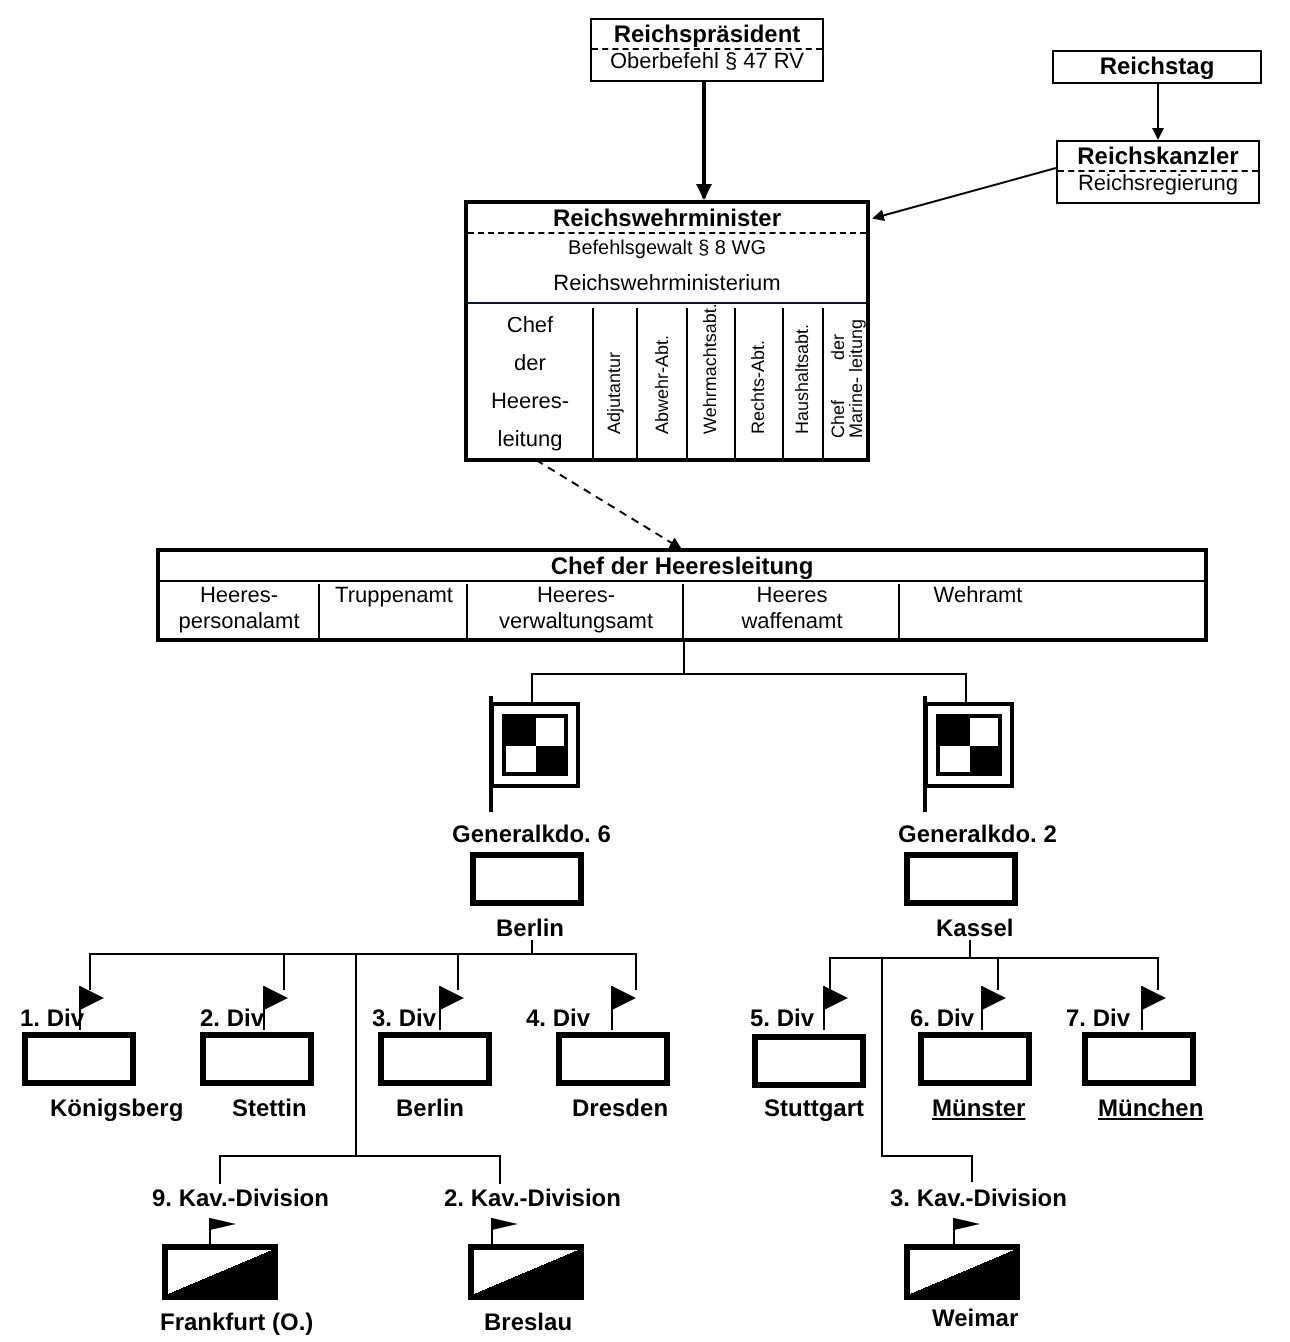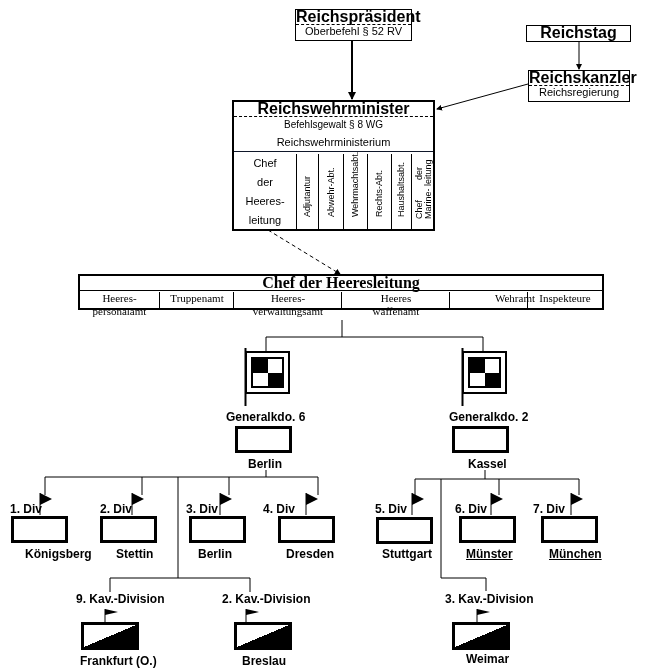--- a/index.html
+++ b/index.html
@@ -2,21 +2,21 @@
 <html><head>
 <meta charset="utf-8">
 <style>
   html,body{margin:0;padding:0;background:#fff;}
   body{width:645px;height:671px;position:relative;overflow:hidden;font-family:"Liberation Sans",sans-serif;color:#000;}
   .abs{position:absolute;}
   svg.lines{position:absolute;left:0;top:0;width:645px;height:671px;}
   .box{position:absolute;border:1px solid #000;background:#fff;box-sizing:border-box;}
   .box2{position:absolute;border:2px solid #000;background:#fff;box-sizing:border-box;}
   .ctr{text-align:center;}
-  .hdr{font-size:16px;font-weight:bold;text-align:center;line-height:14px;}
+  .hdr{font-size:12px;font-weight:bold;text-align:center;line-height:14px;}
   .dashsep{border-bottom:1px dashed #000;}
   .sub{font-size:11px;text-align:center;line-height:13px;}
   .vtext{position:absolute;bottom:2px;left:50%;transform-origin:0 0;font-size:9px;white-space:nowrap;}
   .col{position:absolute;top:0;bottom:0;border-left:1px solid #000;}
   .lbl{position:absolute;font-size:12px;font-weight:bold;white-space:nowrap;}
   .unit{position:absolute;width:57px;height:27px;border:3px solid #000;background:#fff;box-sizing:border-box;}
   .cav{position:absolute;width:58px;height:28px;border:3px solid #000;box-sizing:border-box;background:linear-gradient(to bottom right,#fff 50%,#000 50%);}
   .cell{position:absolute;top:16px;bottom:0;font-size:11px;text-align:center;line-height:13px;border-left:1px solid #000;}
 </style>
 </head>
@@ -53,21 +53,21 @@
 
   <line x1="485" y1="470" x2="485" y2="479" stroke="#000"></line>
   <polyline points="415,495 415,479 579,479 579,495" fill="none" stroke="#000"></polyline>
   <line x1="499" y1="479" x2="499" y2="495" stroke="#000"></line>
 
   <polyline points="441,479 441,578 486,578 486,591" fill="none" stroke="#000"></polyline>
 </svg>
 
 <div class="box" style="left:295px;top:9px;width:117px;height:32px;">
   <div class="hdr dashsep">Reichspräsident</div>
-  <div class="sub">Oberbefehl § 52 RV</div>
+  <div class="sub">Oberbefehl § 47 RV</div>
 </div>
 
 <div class="box" style="left:526px;top:25px;width:105px;height:17px;">
   <div class="hdr">Reichstag</div>
 </div>
 
 <div class="box" style="left:528px;top:70px;width:102px;height:32px;">
   <div class="hdr dashsep">Reichskanzler</div>
   <div class="sub" style="font-size:11px;">Reichsregierung</div>
 </div>
@@ -99,42 +99,39 @@
       <span class="vtext" style="transform:rotate(-90deg) translate(0,-6px);">Haushaltsabt.</span>
     </div>
     <div class="col" style="left:177px;width:22px;">
       <span class="vtext" style="left:2px;transform:rotate(-90deg);bottom:0;">Chef</span>
       <span class="vtext" style="left:2px;bottom:auto;top:26px;transform:rotate(-90deg);">der</span>
       <span class="vtext" style="left:11px;transform:rotate(-90deg);bottom:0;">Marine- leitung</span>
     </div>
   </div>
 </div>
 
-<div class="box2" style="left:78px;top:274px;width:526px;height:36px;font-family:Liberation Serif, serif;">
+<div class="box2" style="left:78px;top:274px;width:526px;height:47px;">
   <div class="hdr" style="border-bottom:1px solid #000;">Chef der Heeresleitung</div>
   <div class="cell" style="left:0;width:79px;border-left:none;">
     <div>Heeres-</div>
       <div>personalamt</div>
   </div>
   <div class="cell" style="left:79px;width:74px;">
     <div>Truppenamt</div>
   </div>
   <div class="cell" style="left:153px;width:108px;">
     <div>Heeres-</div>
       <div>verwaltungsamt</div>
   </div>
   <div class="cell" style="left:261px;width:108px;">
     <div>Heeres</div>
       <div>waffenamt</div>
   </div>
-  <div class="cell" style="left:369px;width:78px;padding-left:26px;">
+  <div class="cell" style="left:369px;width:78px;">
     <div>Wehramt</div>
-  </div>
-  <div class="cell" style="left:447px;right:0;">
-    <div>Inspekteure</div>
   </div>
 </div>
 
 <svg class="abs" style="left:244px;top:348px;" width="48" height="60">
   <line x1="1.5" y1="0" x2="1.5" y2="58" stroke="#000" stroke-width="2"></line>
   <rect x="2" y="4" width="43" height="41" fill="#fff" stroke="#000" stroke-width="2"></rect>
   <rect x="8" y="10" width="31" height="29" fill="#fff" stroke="#000" stroke-width="2"></rect>
   <rect x="9" y="11" width="15" height="14" fill="#000"></rect>
   <rect x="24" y="25" width="14" height="13" fill="#000"></rect>
 </svg>

